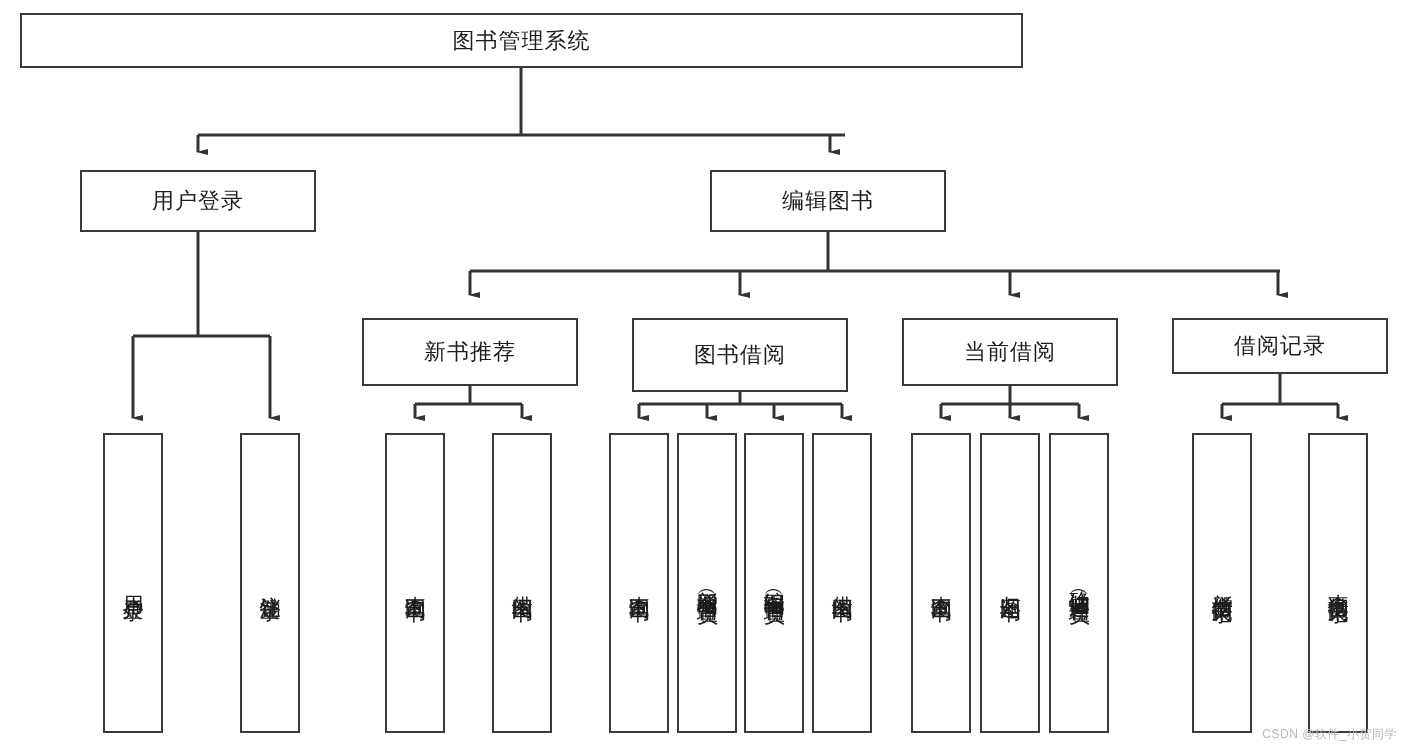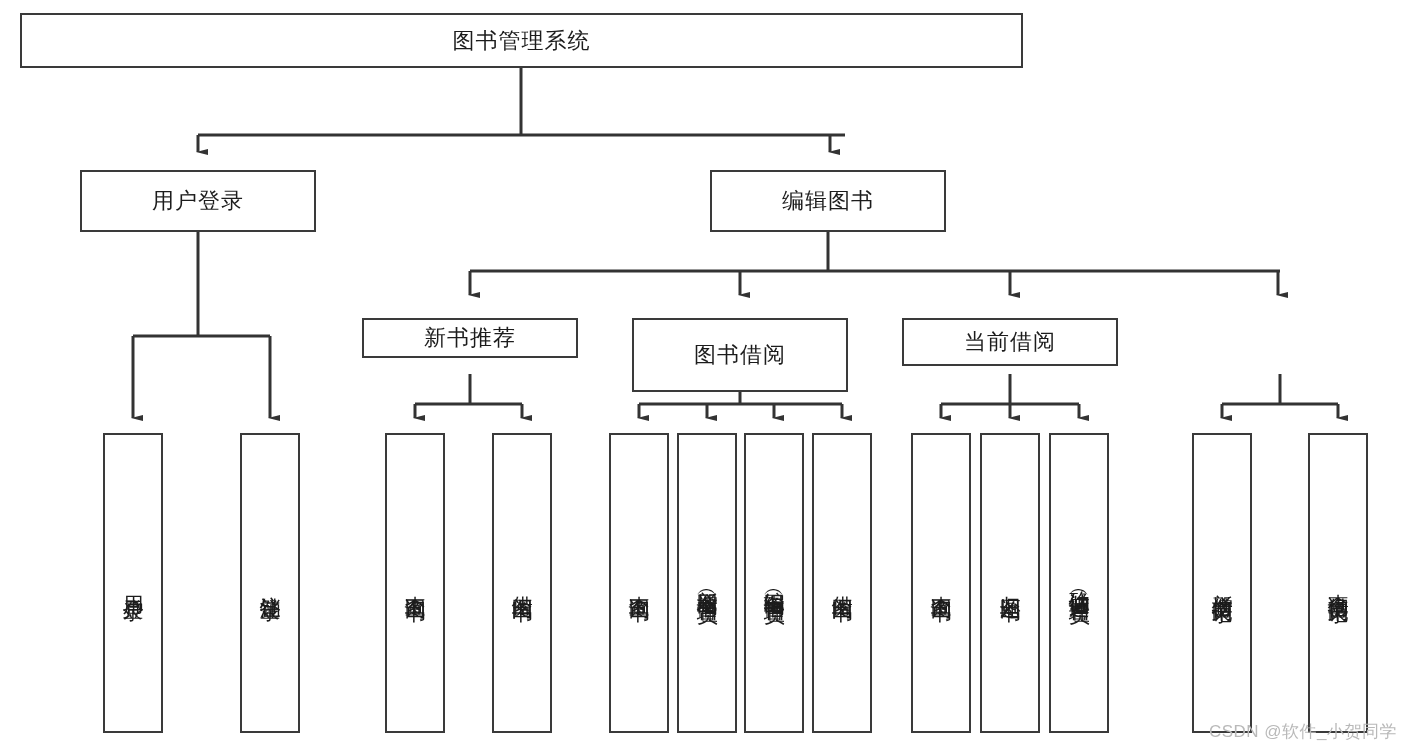--- a/index.html
+++ b/index.html
@@ -52,21 +52,21 @@
     white-space: normal;
   }
   .node.leaf {
     align-items: center;
     justify-content: center;
   }
   #watermark {
     position: absolute;
     right: 8px;
     bottom: 4px;
-    font-size: 17px;
+    font-size: 12px;
     color: #b9b9b9;
     letter-spacing: 0.5px;
     white-space: nowrap;
   }
 </style>
 </head>
 <body>
 
 <div id="canvas">
 
@@ -125,32 +125,35 @@
   </div>
 
   <div class="node" style="left:80px; top:170px; width:236px; height:62px;">
     <span class="label">用户登录</span>
   </div>
 
   <div class="node" style="left:710px; top:170px; width:236px; height:62px;">
     <span class="label">编辑图书</span>
   </div>
 
-  <div class="node" style="left:362px; top:318px; width:216px; height:40px;">
+  <div class="node" style="left:362px; top:318px; width:216px; height:68px;">
     <span class="label">新书推荐</span>
   </div>
 
   <div class="node" style="left:632px; top:318px; width:216px; height:74px;">
     <span class="label">图书借阅</span>
   </div>
 
-  <div class="node" style="left:902px; top:318px; width:216px; height:48px;">
+  <div class="node" style="left:902px; top:318px; width:216px; height:68px;">
     <span class="label">当前借阅</span>
   </div>
 
+  <div class="node" style="left:1172px; top:318px; width:216px; height:56px;">
+    <span class="label">借阅记录</span>
+  </div>
 
   <div class="node leaf" style="left:103px; top:433px; width:60px; height:300px;">
     <span class="label">用户登录</span>
   </div>
 
   <div class="node leaf" style="left:240px; top:433px; width:60px; height:300px;">
     <span class="label">注销登录</span>
   </div>
 
   <div class="node leaf" style="left:385px; top:433px; width:60px; height:300px;">

